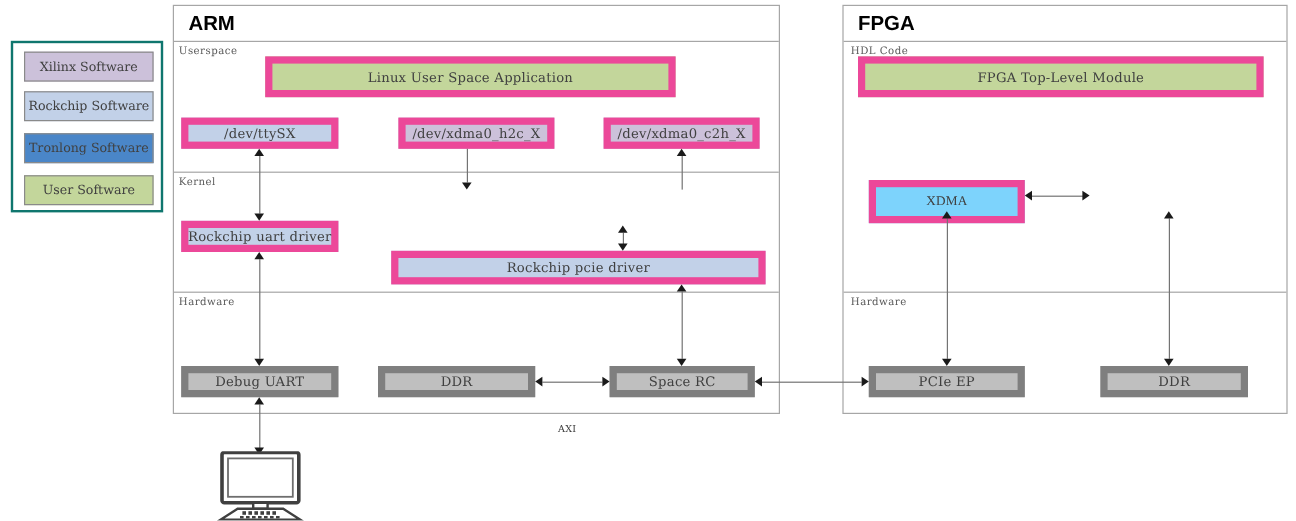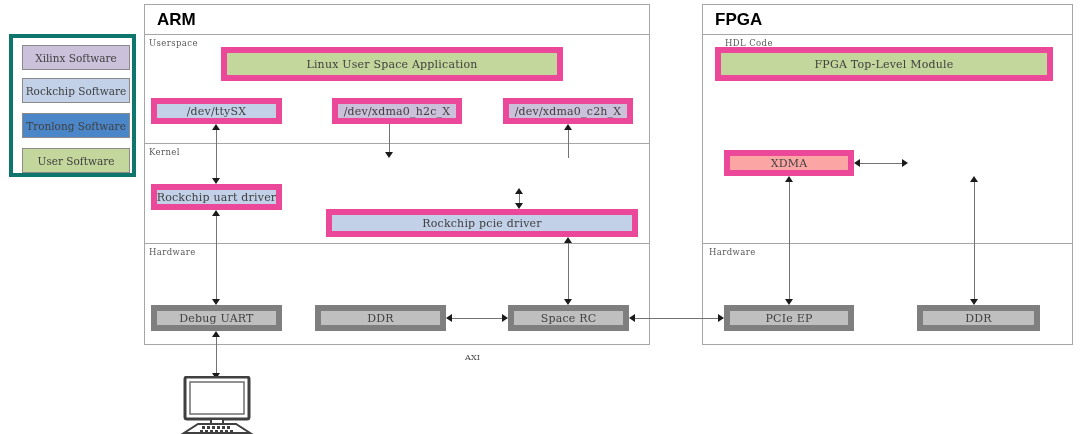--- a/index.html
+++ b/index.html
@@ -10,21 +10,21 @@
   
   .panel{position:absolute;border:1px solid #a6a6a6;background:#fff;box-sizing:border-box;}
   .panel-title{position:absolute;left:0;top:0;height:29px;line-height:29px;
       font-family:"Liberation Sans",sans-serif;font-weight:bold;font-size:17px;
       color:#000;padding-left:12px;box-sizing:border-box;}
   .hline{position:absolute;height:0;border-top:1px solid #a6a6a6;}
   .zone-label{position:absolute;font-family:"DejaVu Serif",serif;font-size:8.5px;
       color:#595959;letter-spacing:.4px;white-space:nowrap;}
 
   
-  .legend{position:absolute;border:4px solid #0f766e;background:#fff;box-sizing:border-box;}
+  .legend{position:absolute;border:2px solid #0f766e;background:#fff;box-sizing:border-box;}
   .lg-item{position:absolute;box-sizing:border-box;border:1px solid #8a8a8a;
       display:flex;align-items:center;justify-content:center;
       font-size:10.5px;white-space:nowrap;}
 
   
   .bx{position:absolute;box-sizing:border-box;border:6px solid #ec4899;
       display:flex;align-items:center;justify-content:center;
       font-size:11px;color:#404040;white-space:nowrap;letter-spacing:.2px;}
   .bx.gray{border-color:#7f7f7f;}
 
@@ -101,28 +101,28 @@
     <span>DDR</span>
   </div>
   <div class="bx gray" style="left:508px;top:305px;width:121px;height:26px;background:#bfbfbf;">
     <span>Space RC</span>
   </div>
 
   <div class="panel" style="left:702px;top:4px;width:371px;height:341px;">
     <div class="panel-title">FPGA</div>
     <div class="hline" style="left:0;top:29px;width:369px;"></div>
     <div class="hline" style="left:0;top:238px;width:369px;"></div>
-    <div class="zone-label" style="left:6px;top:33px;margin-left:16px;">HDL Code</div>
+    <div class="zone-label" style="left:6px;top:33px;">HDL Code</div>
     <div class="zone-label" style="left:6px;top:242px;">Hardware</div>
   </div>
 
   <div class="bx" style="left:715px;top:47px;width:338px;height:34px;background:#c3d69b;">
     <span>FPGA Top-Level Module</span>
   </div>
-  <div class="bx" style="left:724px;top:150px;width:130px;height:26px;background:#fca5a5;">
+  <div class="bx" style="left:724px;top:150px;width:130px;height:36px;background:#7dd3fc;font-family:Liberation Serif, serif;">
     <span>XDMA</span>
   </div>
   <div class="bx gray" style="left:724px;top:305px;width:130px;height:26px;background:#bfbfbf;">
     <span>PCIe EP</span>
   </div>
   <div class="bx gray" style="left:917px;top:305px;width:123px;height:26px;background:#bfbfbf;">
     <span>DDR</span>
   </div>
 
   <div class="ln vl" style="left:216px;top:130px;height:48px;"></div>

